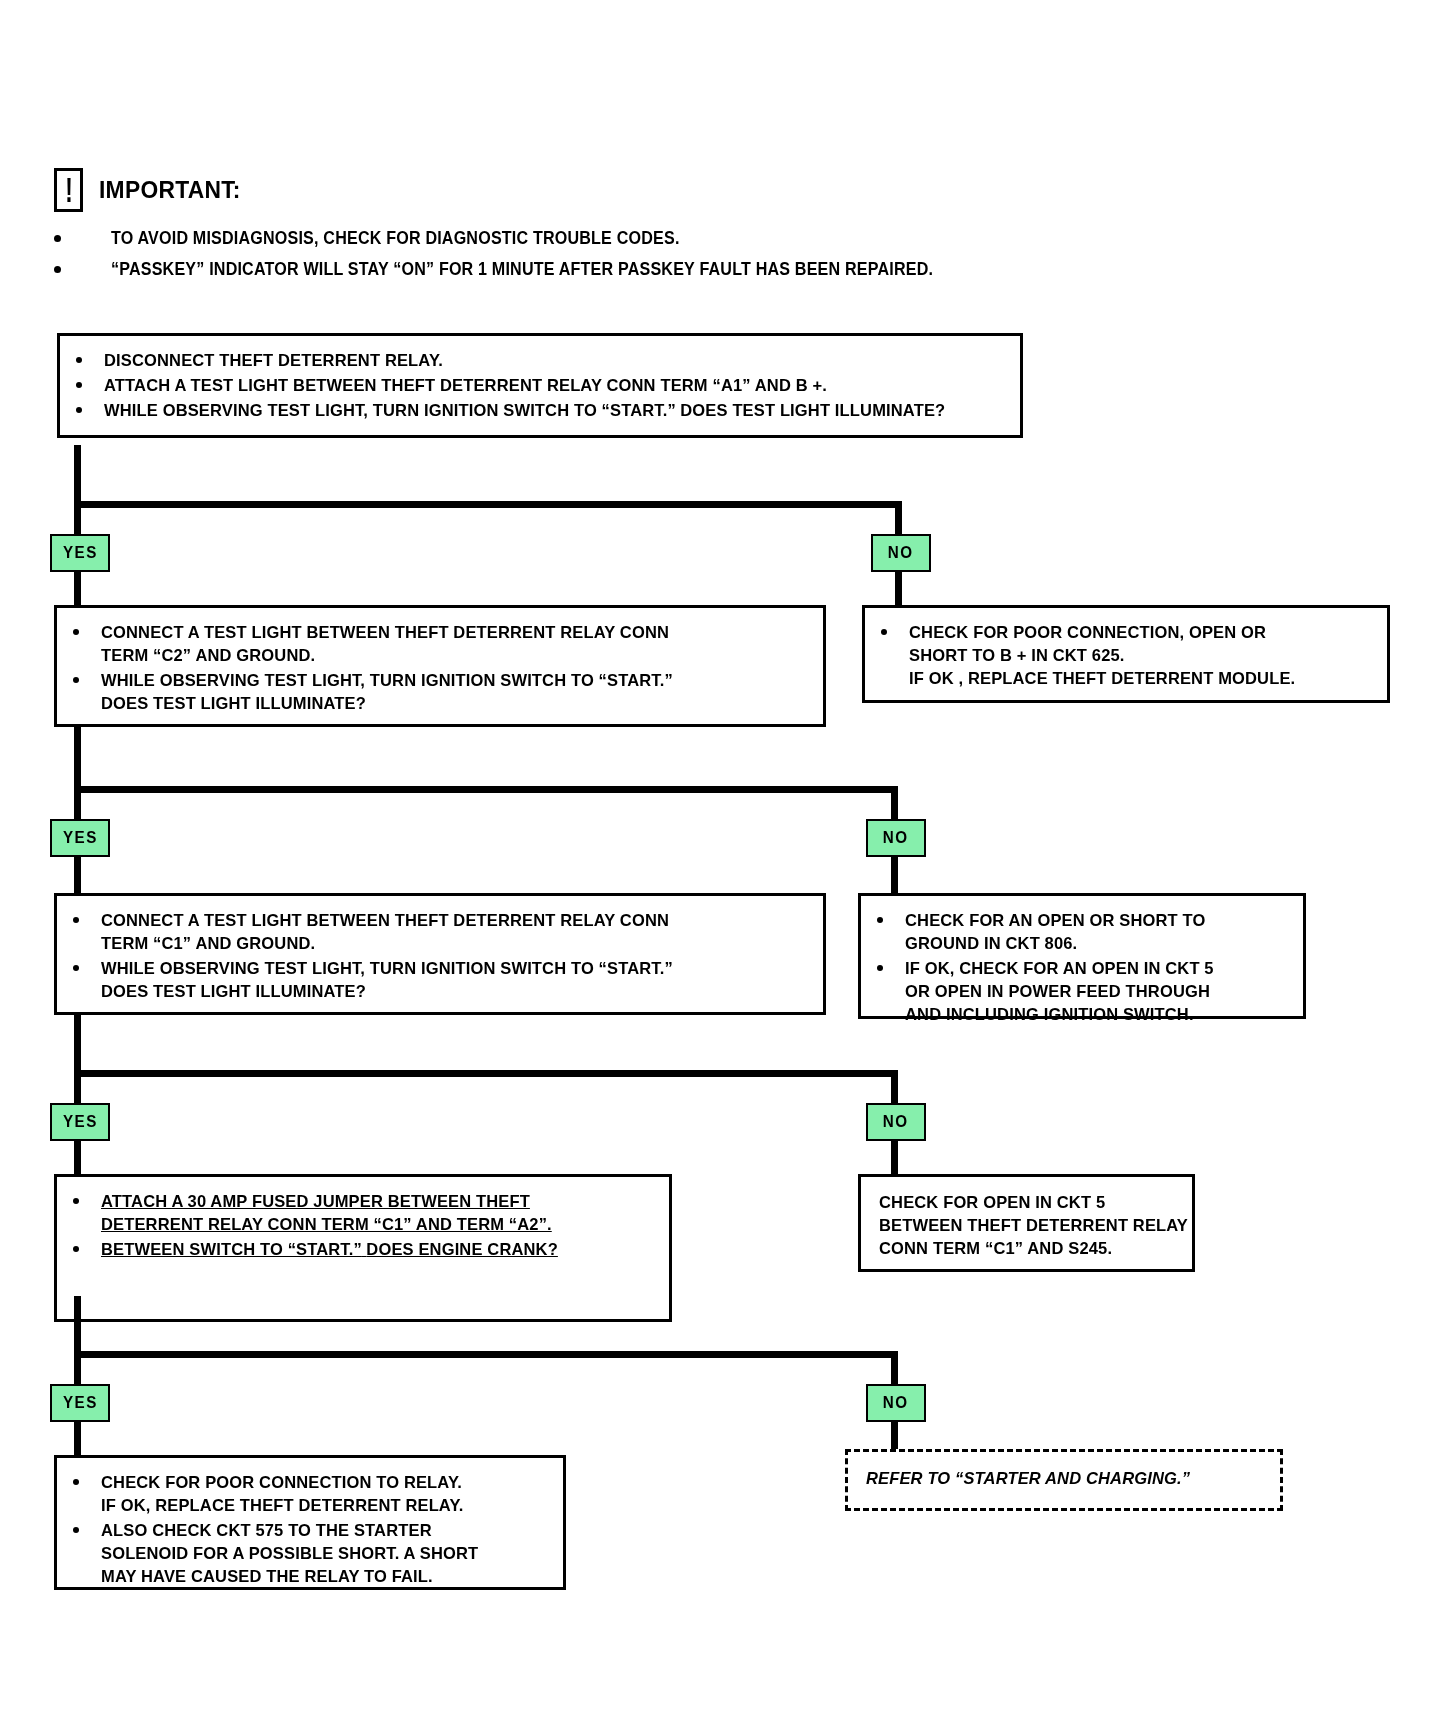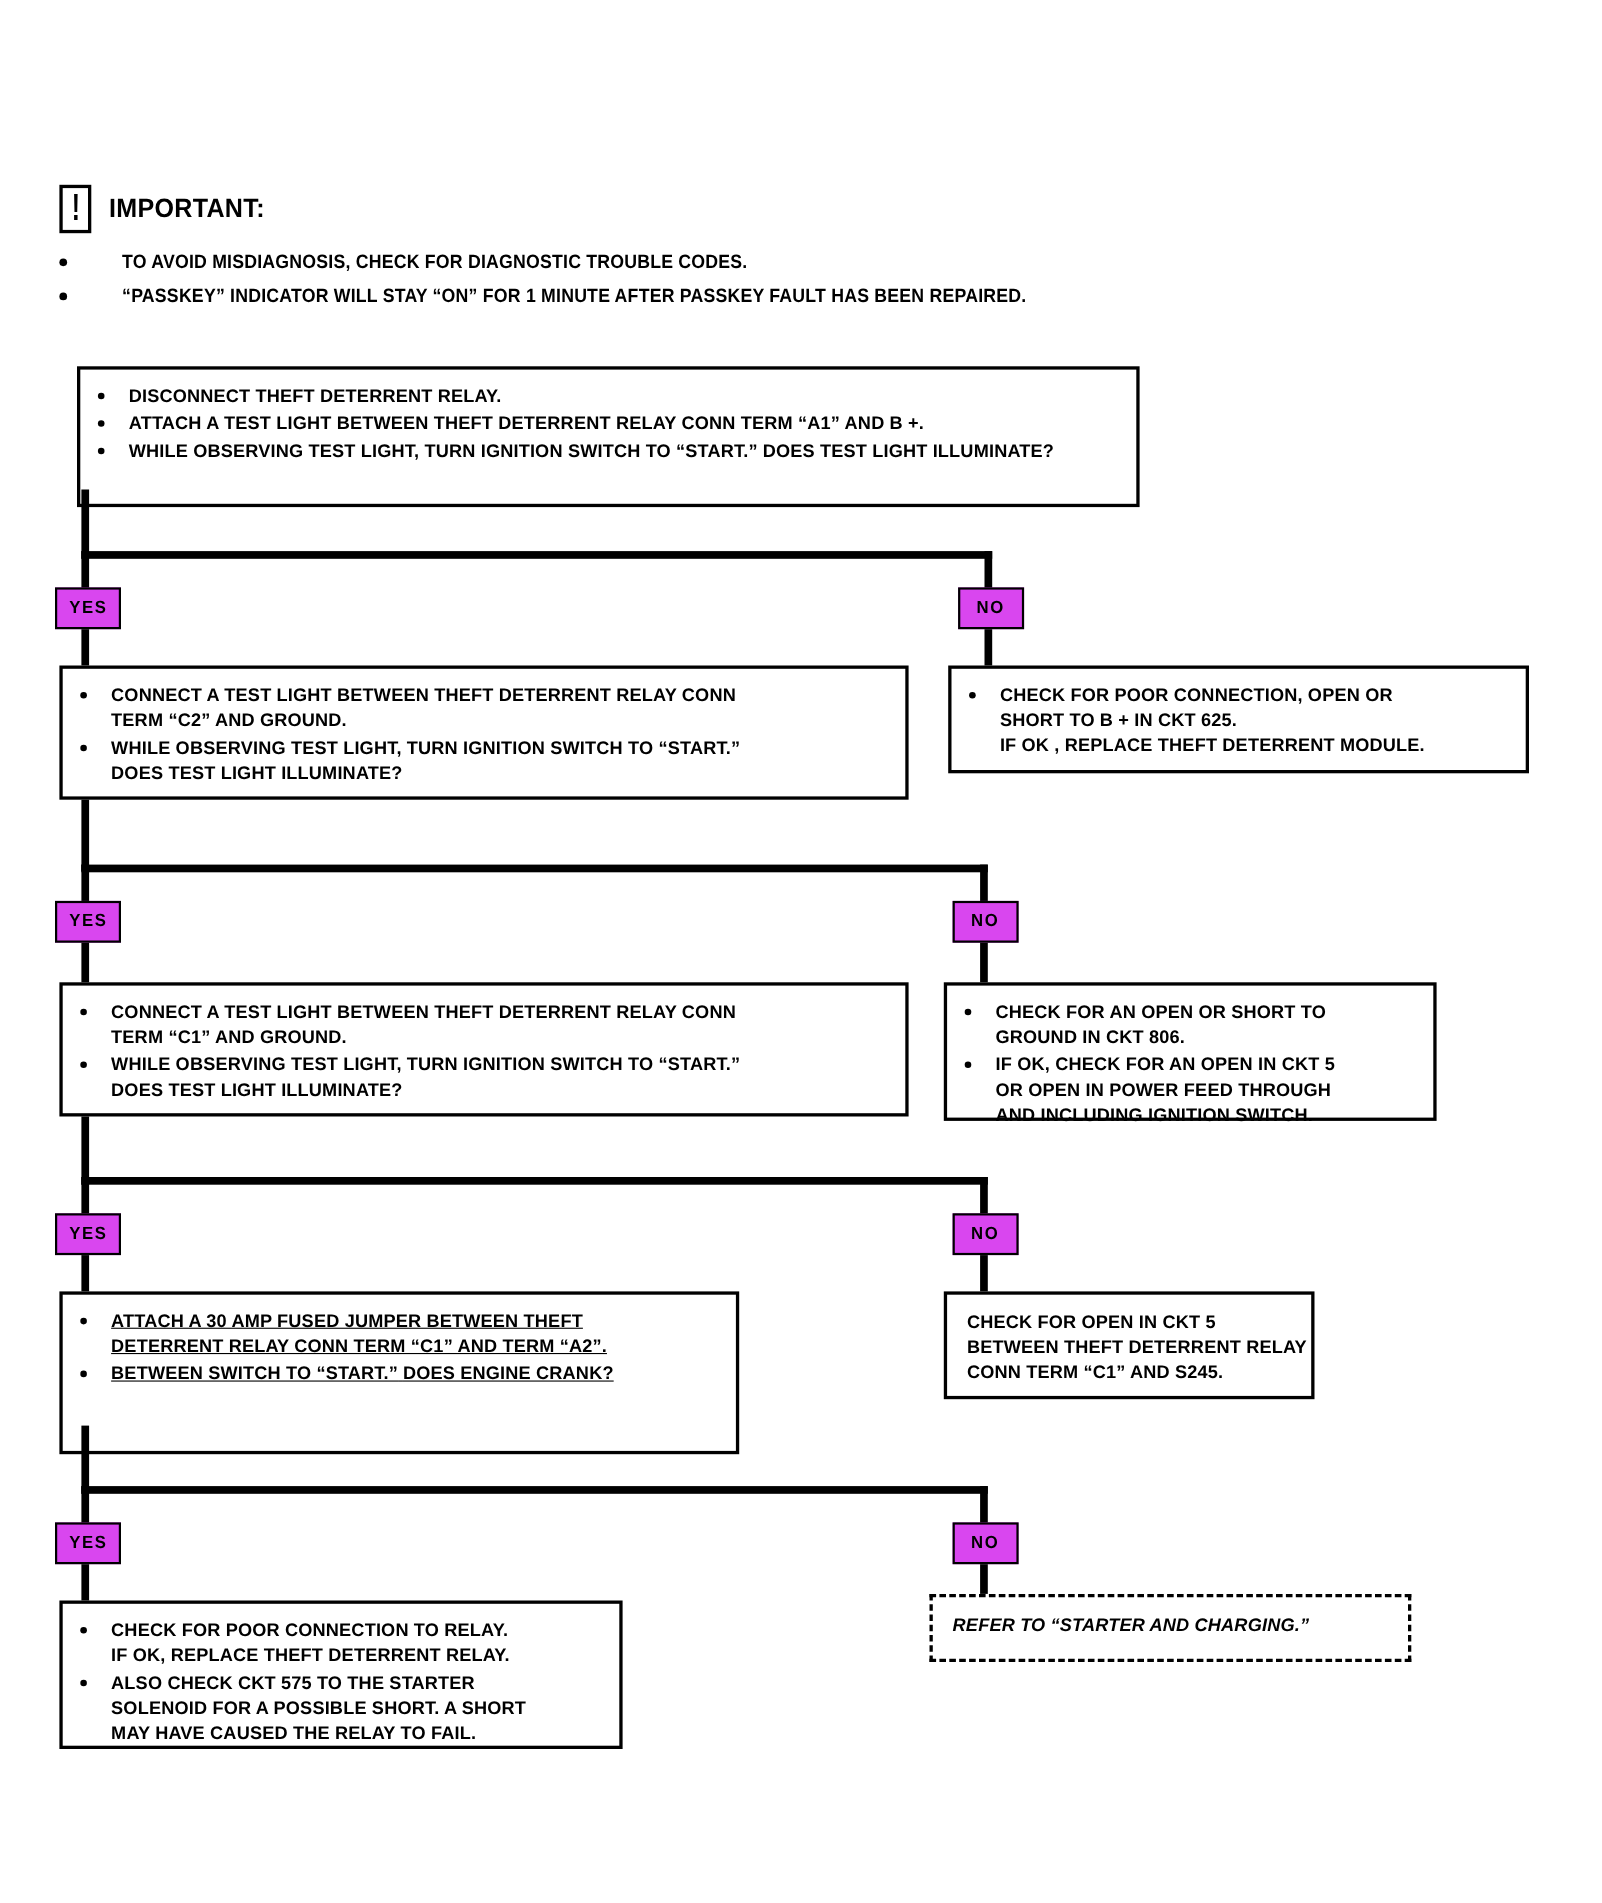--- a/index.html
+++ b/index.html
@@ -62,21 +62,21 @@
   .li-lines{margin-left:22px;}
   .li-line{
     font-size:16.5px;font-weight:bold;line-height:23px;letter-spacing:0.15px;
     transform:scaleX(0.95);transform-origin:left;white-space:nowrap;
   }
   .node.plain .li-line{margin-left:0;}
   .node-inner{padding:13px 16px;}
 
   
   .label-box{
-    position:absolute;border:2.5px solid #000;background:#d946ef;box-sizing:border-box;
+    position:absolute;border:2.5px solid #000;background:#86efac;box-sizing:border-box;
     display:flex;align-items:center;justify-content:center;
   }
   .label-box span{
     font-size:16px;font-weight:bold;letter-spacing:1.6px;
     transform:scaleX(0.95);
   }
 
   
   .vline{position:absolute;background:#000;width:7px;}
   .hline{position:absolute;background:#000;height:7px;}
@@ -99,21 +99,21 @@
         <span class="imp-bullet"></span>
         <span class="imp-li-text">TO AVOID MISDIAGNOSIS, CHECK FOR DIAGNOSTIC TROUBLE CODES.</span>
       </div>
       <div class="imp-li">
         <span class="imp-bullet"></span>
         <span class="imp-li-text">“PASSKEY” INDICATOR WILL STAY “ON” FOR 1 MINUTE AFTER PASSKEY FAULT HAS BEEN REPAIRED.</span>
       </div>
     </div>
   </div>
 
-  <div class="node" style="left:70px;top:333px;width:966px;height:128px;">
+  <div class="node" style="left:57px;top:333px;width:966px;height:105px;">
     <div class="node-inner">
       <ul>
         <li>
           <span class="li-bullet"></span>
           <span class="li-lines"><span class="li-line">DISCONNECT THEFT DETERRENT RELAY.</span></span>
         </li>
         <li>
           <span class="li-bullet"></span>
           <span class="li-lines"><span class="li-line">ATTACH A TEST LIGHT BETWEEN THEFT DETERRENT RELAY CONN TERM “A1” AND B +.</span></span>
         </li>

